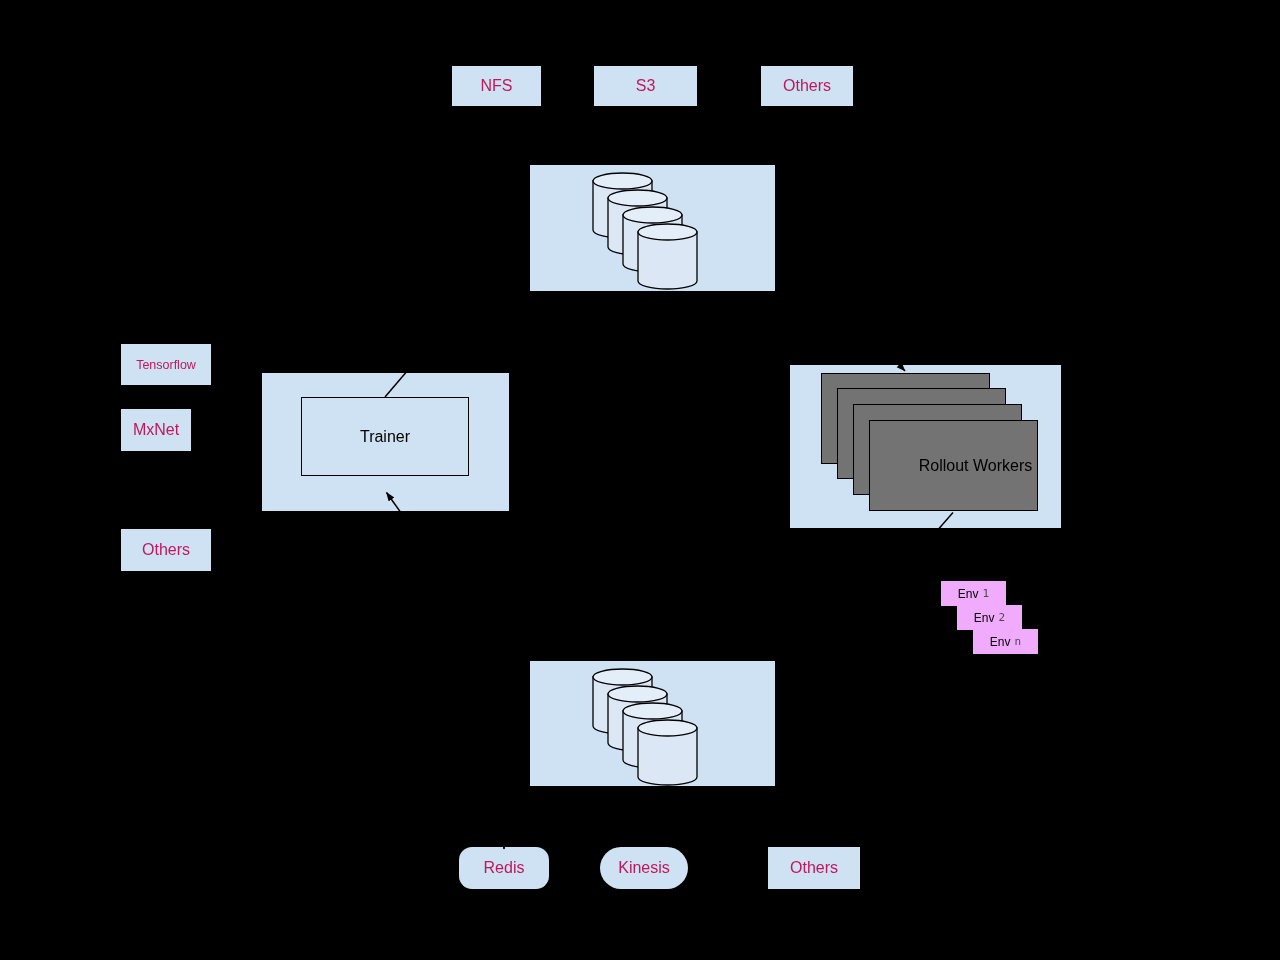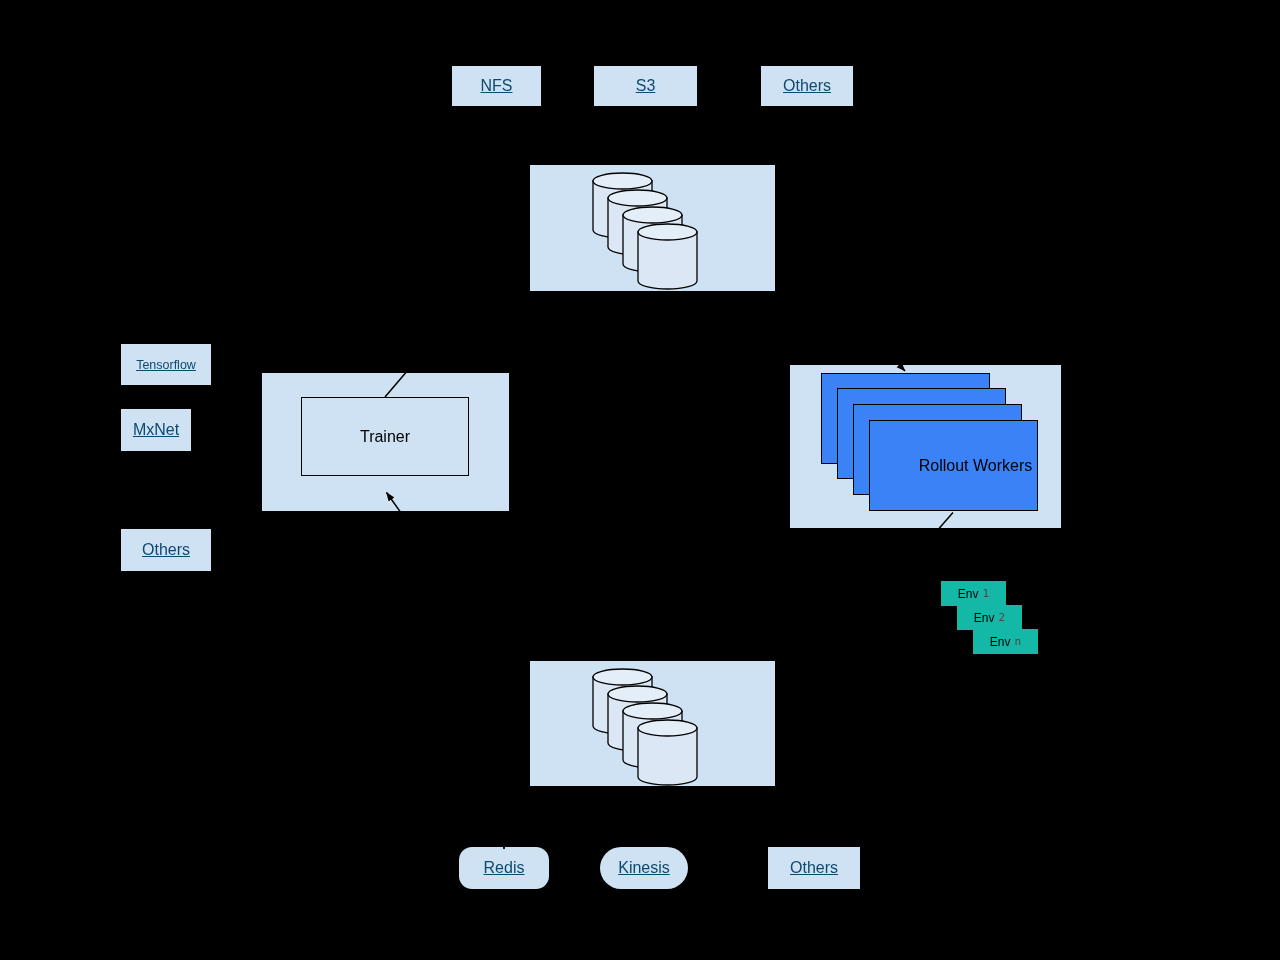--- a/index.html
+++ b/index.html
@@ -11,54 +11,53 @@
     font-family: "Liberation Sans", sans-serif;
     color: #000;
   }
   .bluebox {
     position: absolute;
     background: #cfe2f3;
     display: flex;
     align-items: center;
     justify-content: center;
     font-size: 16px;
-    color: #0c4a6e;
+    color: #be185d;
     box-sizing: border-box;
-    text-decoration: underline;
   }
   .small-label { font-size: 12.5px; }
   .container {
     position: absolute;
     background: #cfe2f3;
     box-sizing: border-box;
   }
   .inner-rect {
     position: absolute;
     border: 1.5px solid #000;
     background: transparent;
     display: flex;
     align-items: center;
     justify-content: center;
     font-size: 16px;
     box-sizing: border-box;
   }
   .stack-rect {
     position: absolute;
     border: 1.4px solid #000;
-    background: #3b82f6;
+    background: #737373;
     box-sizing: border-box;
     display: flex;
     align-items: center;
     justify-content: center;
     font-size: 16px;
     padding-left: 44px;
   }
   .env-box {
     position: absolute;
-    background: #14b8a6;
+    background: #f0abfc;
     display: flex;
     align-items: center;
     justify-content: center;
     font-size: 12px;
     gap: 4px;
     box-sizing: border-box;
   }
   .env-idx {
     font-family: "DejaVu Sans Mono", monospace;
     font-size: 11px;

